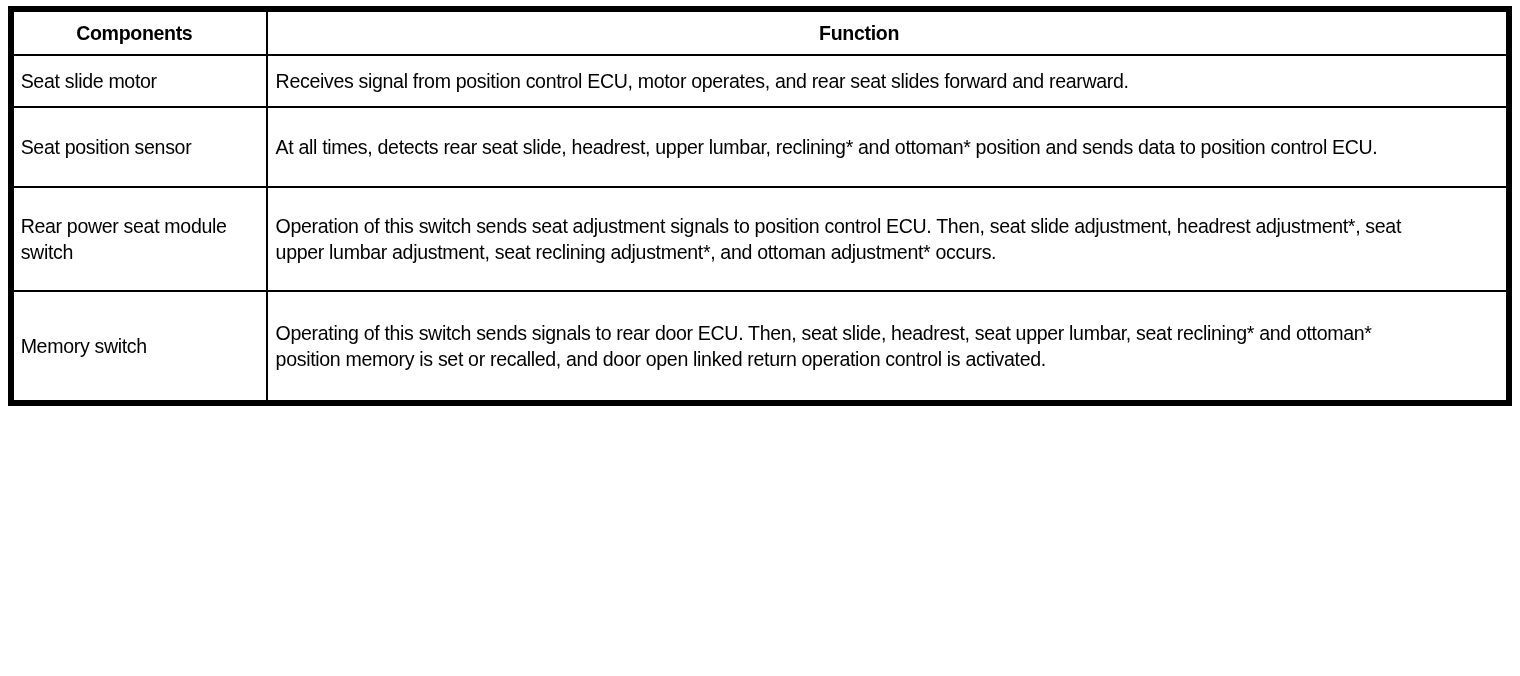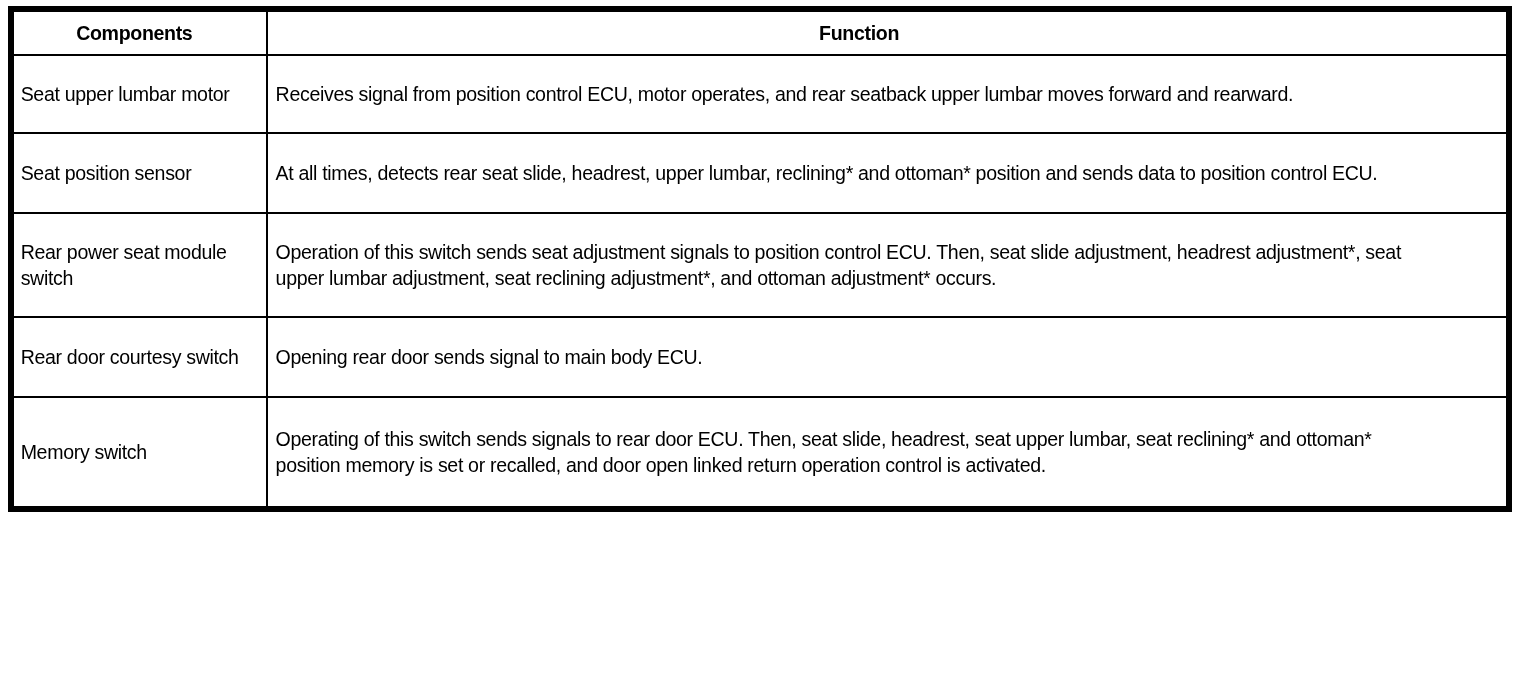--- a/index.html
+++ b/index.html
@@ -90,35 +90,31 @@
       <tr class="r-h">
         <th>
           <span class="hdr-inner">Components</span>
         </th>
         <th>
           <span class="hdr-inner">Function</span>
         </th>
       </tr>
     </thead>
     <tbody>
-      <tr class="r3">
-        <td class="comp">Seat upper lumbar motor</td>
-        <td class="func">Receives signal from position control ECU, motor operates, and rear seatback upper lumbar moves forward and rearward.</td>
+      <tr class="r1">
+        <td class="comp">Seat slide motor</td>
+        <td class="func">Receives signal from position control ECU, motor operates, and rear seat slides forward and rearward.</td>
       </tr>
       <tr class="r6">
         <td class="comp">Seat position sensor</td>
         <td class="func">At all times, detects rear seat slide, headrest, upper lumbar, reclining* and ottoman* position and sends data to position control ECU.</td>
       </tr>
       <tr class="r7">
         <td class="comp">Rear power seat module switch</td>
         <td class="func">Operation of this switch sends seat adjustment signals to position control ECU. Then, seat slide adjustment, headrest adjustment*, seat upper lumbar adjustment, seat reclining adjustment*, and ottoman adjustment* occurs.</td>
-      </tr>
-      <tr class="r8">
-        <td class="comp">Rear door courtesy switch</td>
-        <td class="func">Opening rear door sends signal to main body ECU.</td>
       </tr>
       <tr class="r9">
         <td class="comp">Memory switch</td>
         <td class="func">Operating of this switch sends signals to rear door ECU. Then, seat slide, headrest, seat upper lumbar, seat reclining* and ottoman* position memory is set or recalled, and door open linked return operation control is activated.</td>
       </tr>
     </tbody>
   </table>
 </div>
 
 </body></html>

